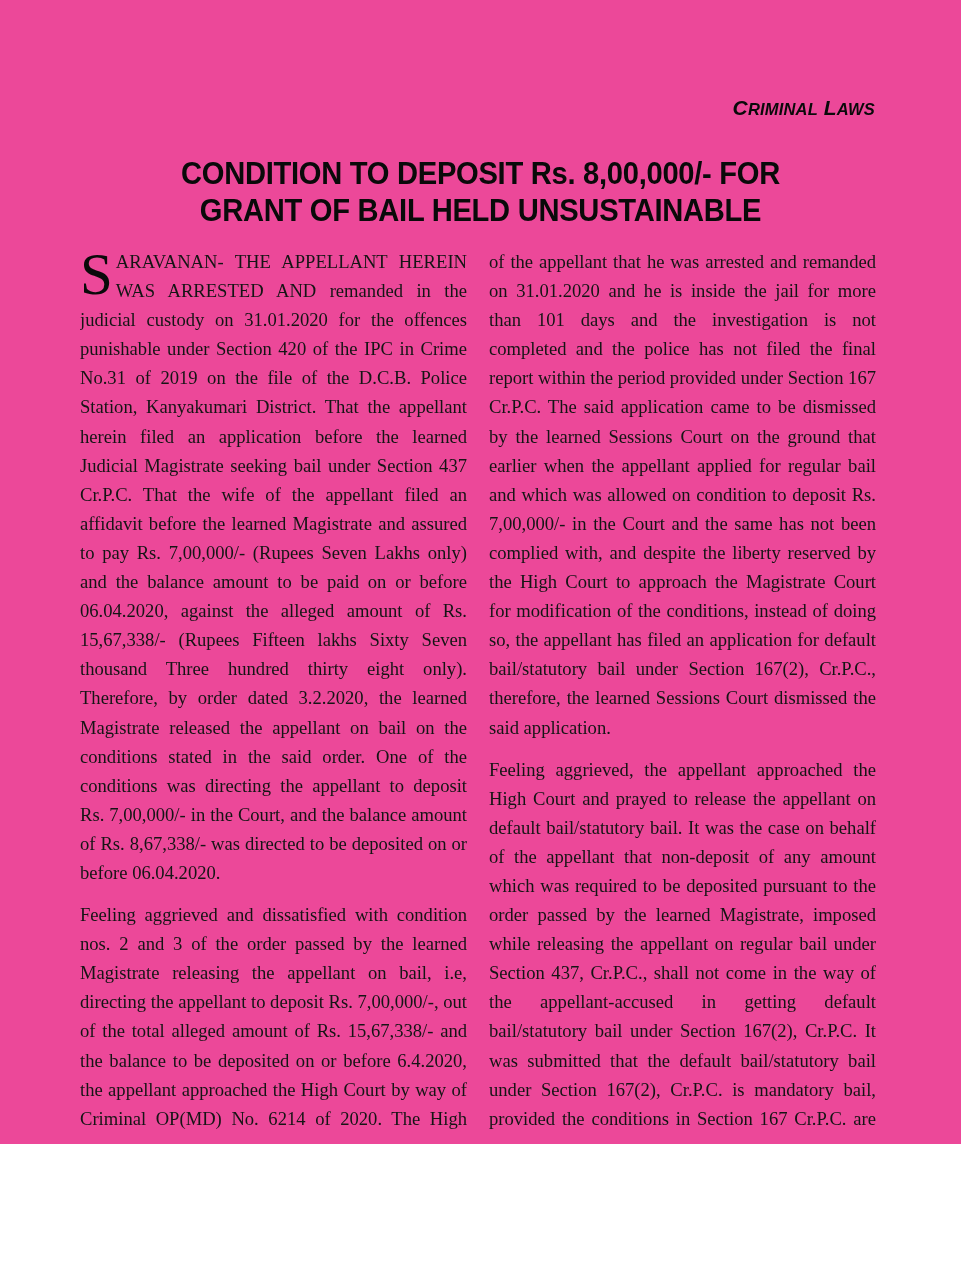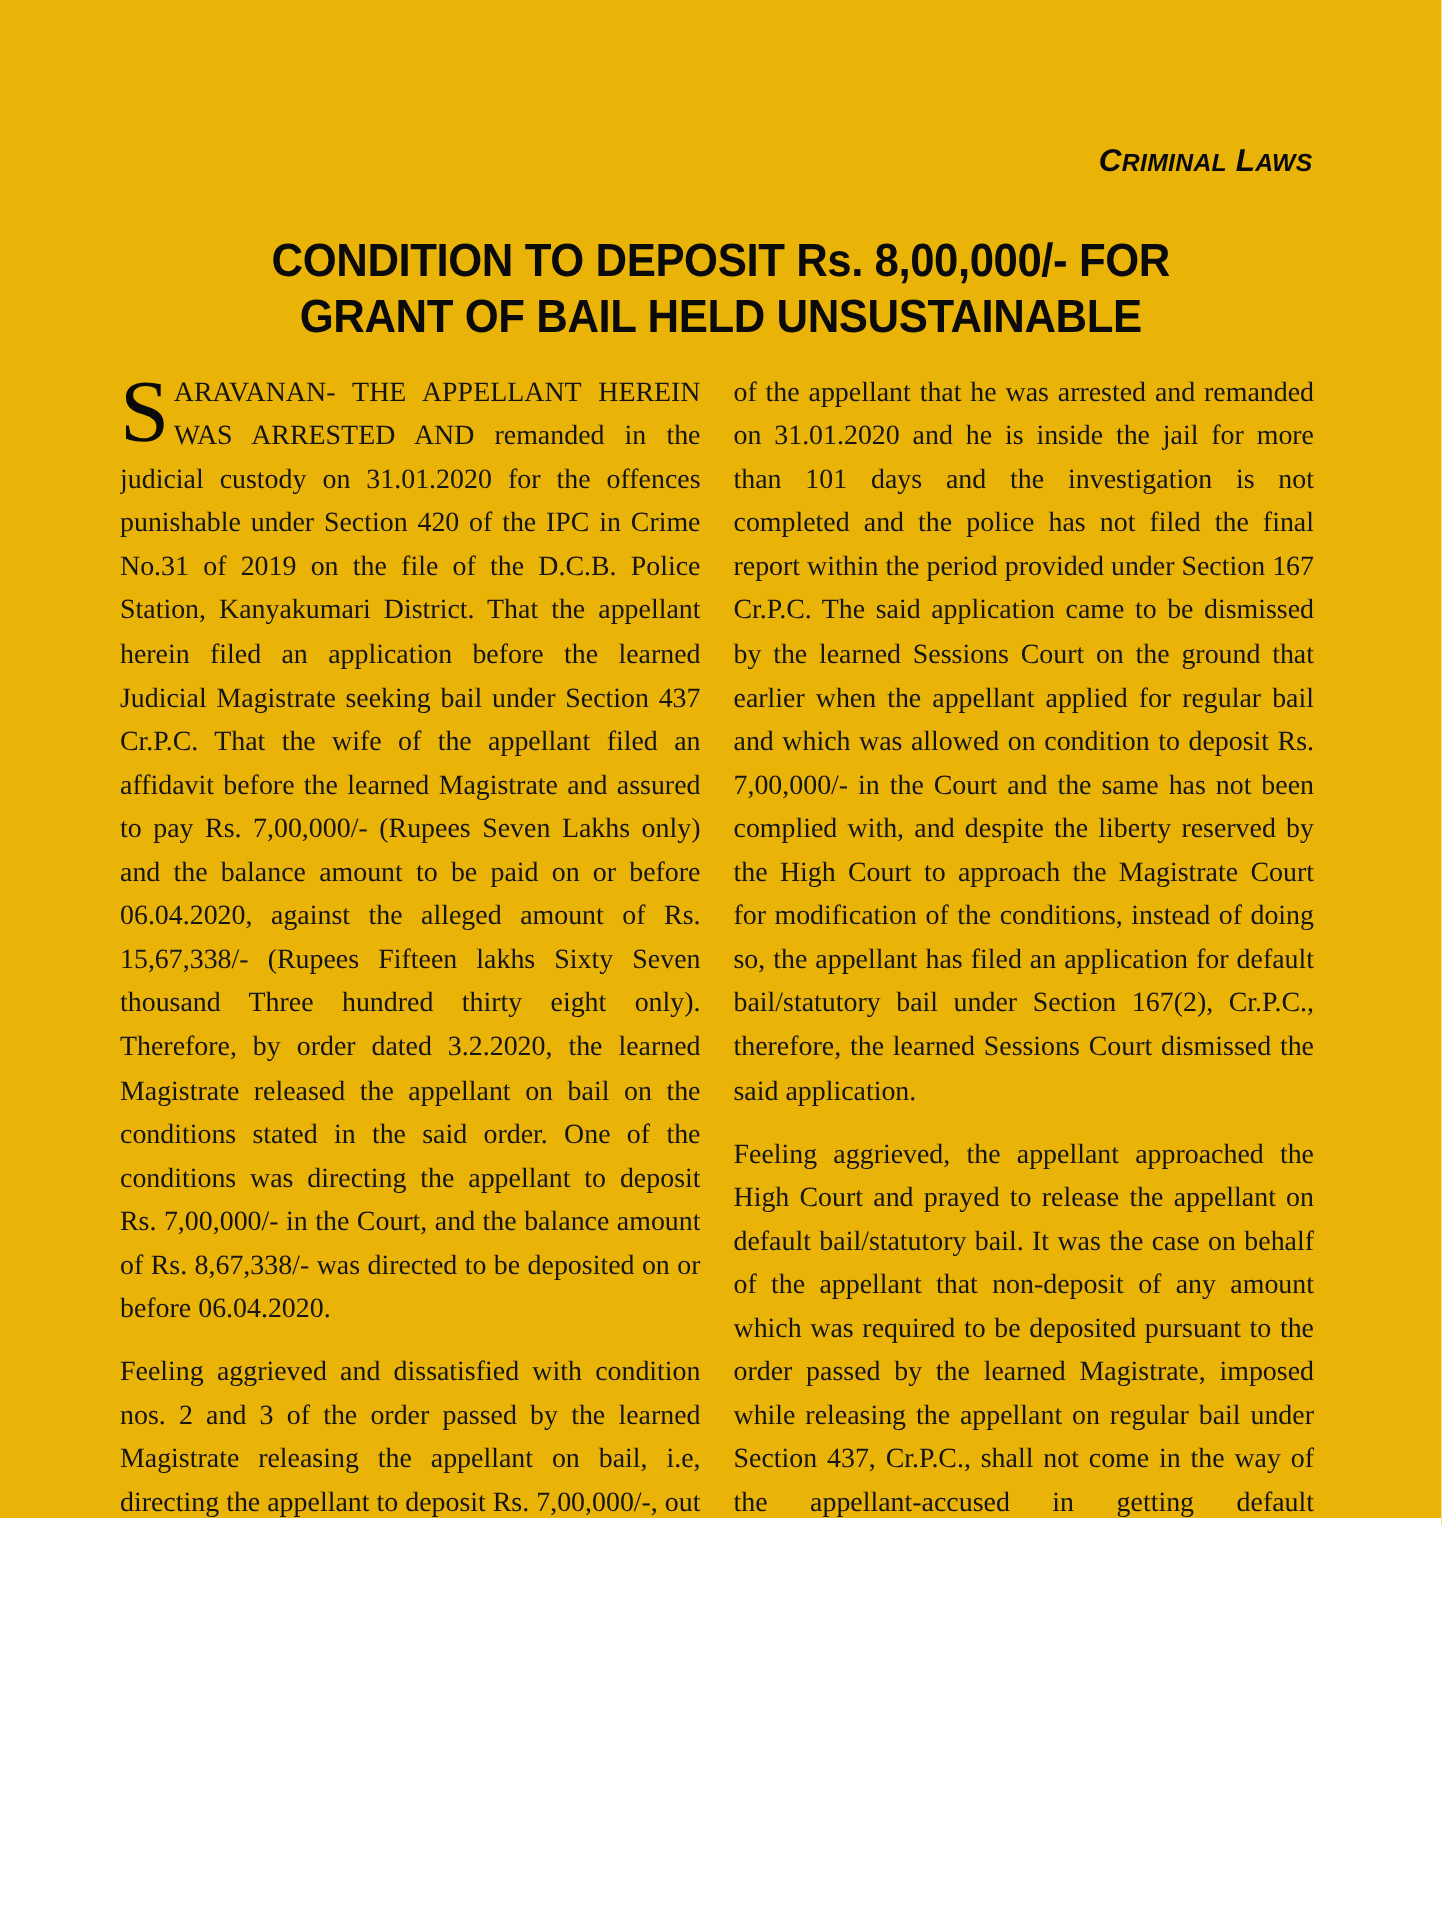--- a/index.html
+++ b/index.html
@@ -4,23 +4,23 @@
 <title>Lawteller — Criminal Laws</title>
 <style>
   html, body {
     margin: 0;
     padding: 0;
     background: #ffffff;
   }
   .page {
     position: relative;
     width: 961px;
-    height: 1012px;
+    height: 1144px;
     margin: 0 auto;
-    background: #eab308;
+    background: #ec4899;
     overflow: hidden;
     font-family: "Liberation Serif", "DejaVu Serif", serif;
     color: #111111;
     box-sizing: border-box;
   }
 
   
   .running-head {
     position: absolute;
     top: 96px;

